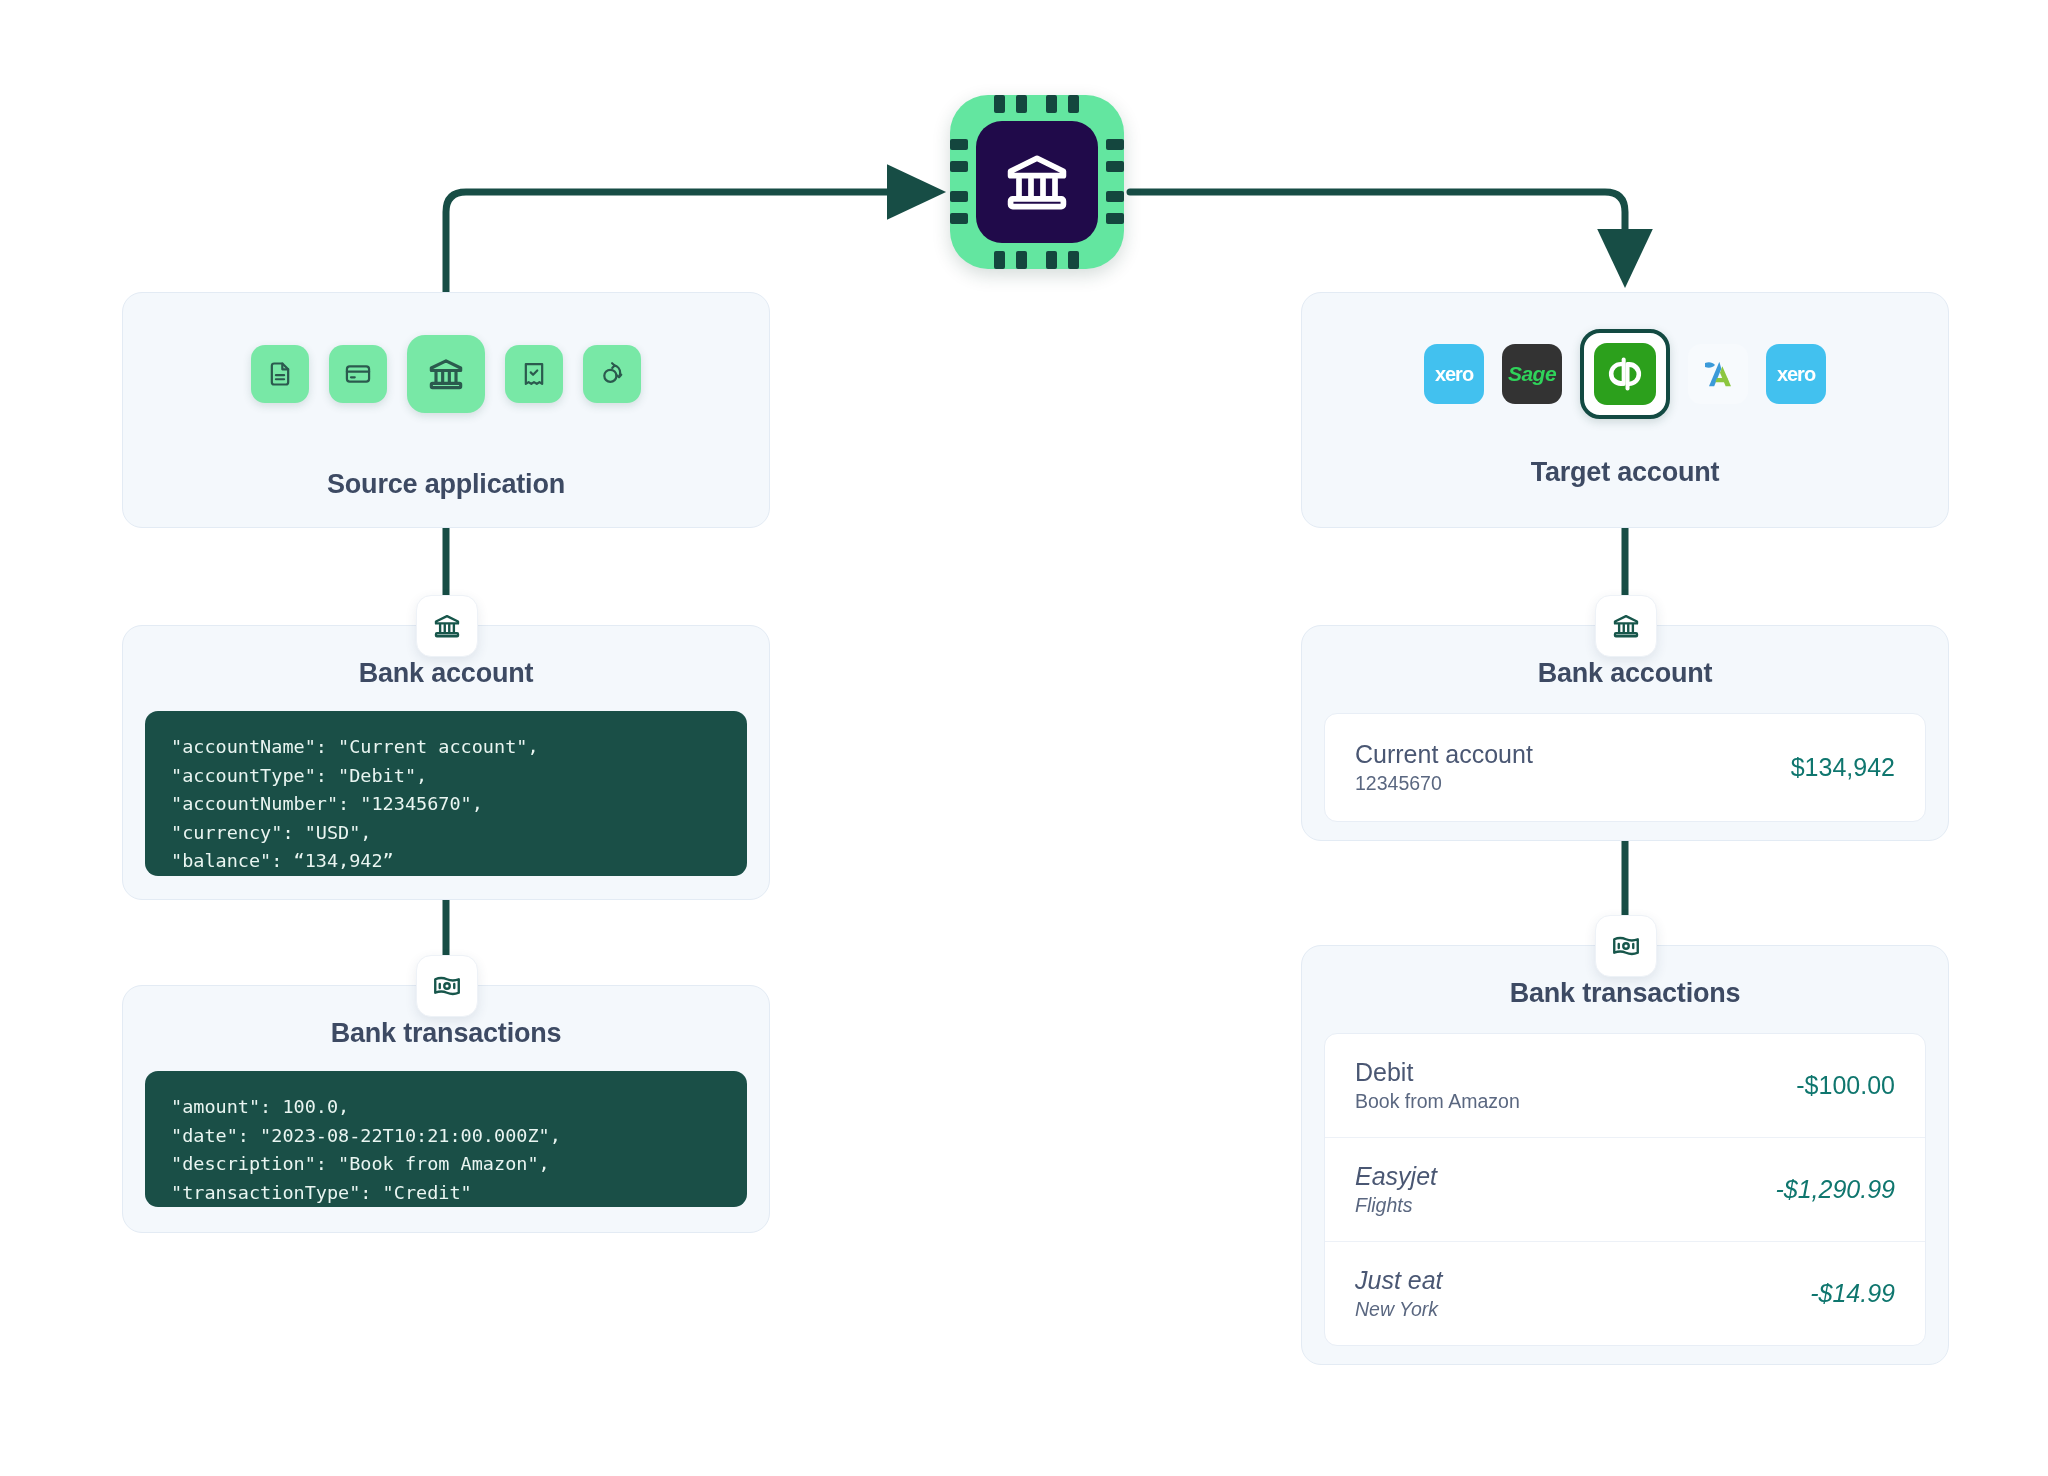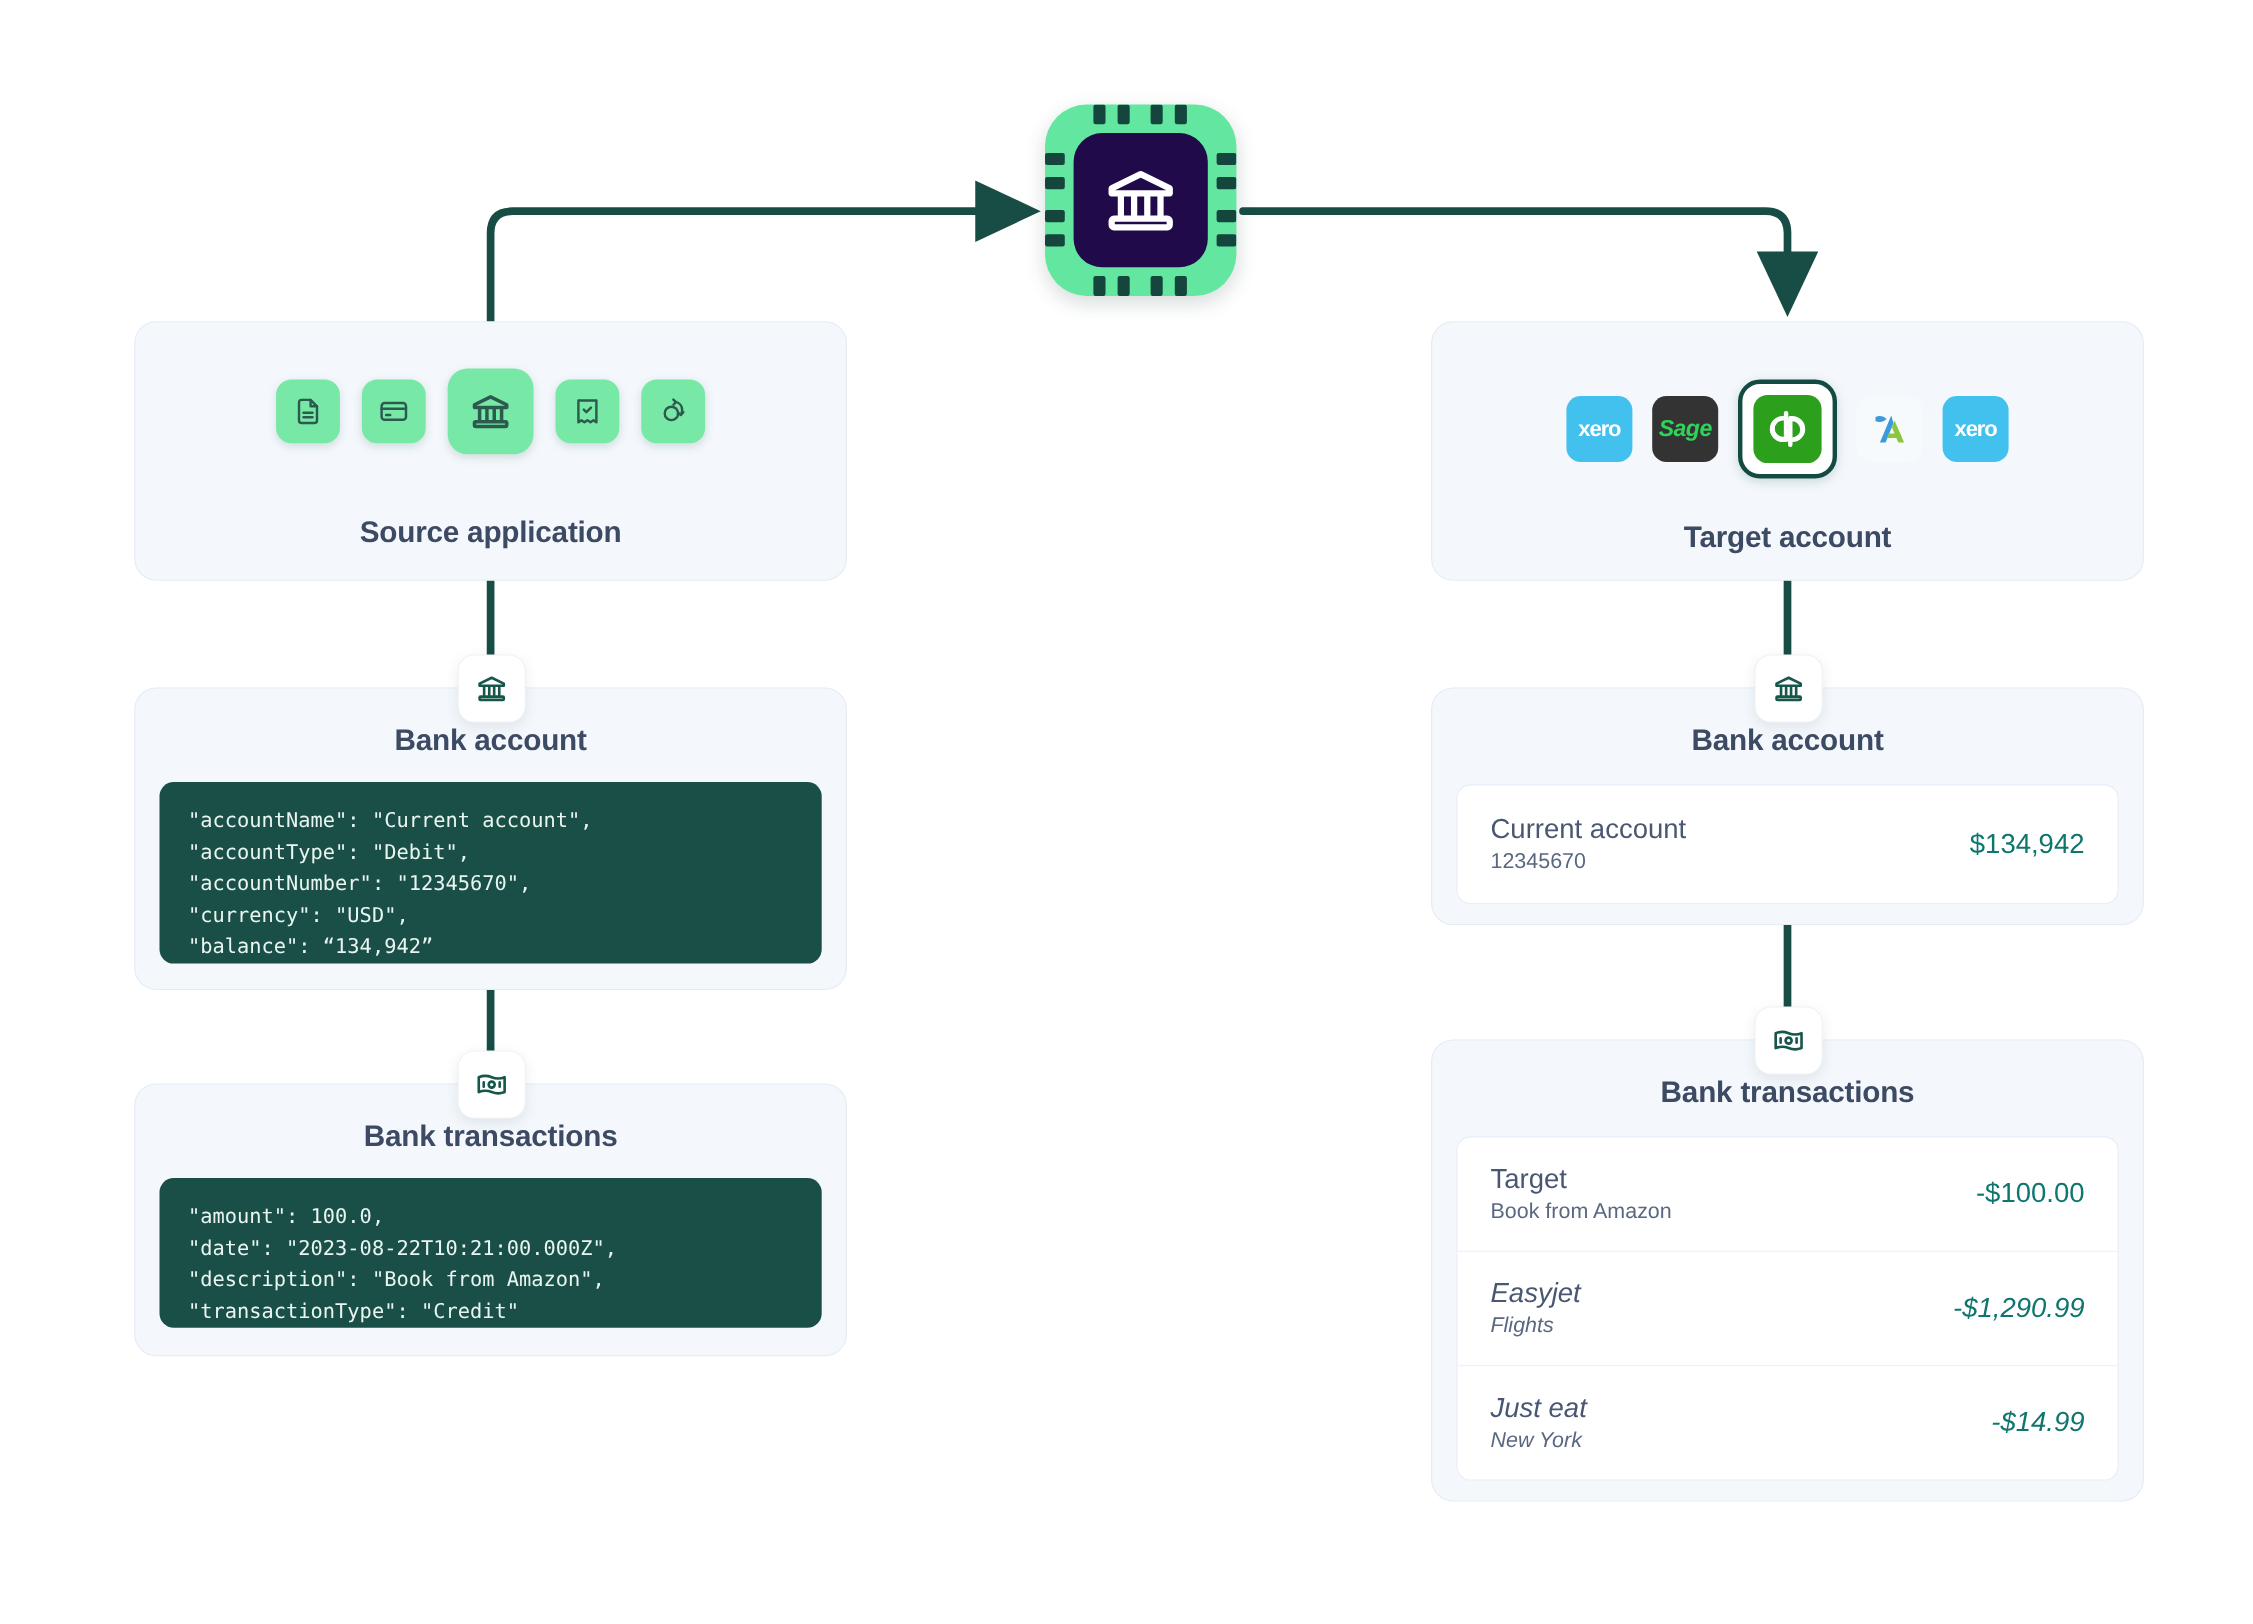--- a/index.html
+++ b/index.html
@@ -49,21 +49,21 @@
     display:flex;align-items:center;justify-content:center;
     box-shadow:0 3px 8px rgba(40,90,75,.16);
   }
   .app-tile.big{width:78px;height:78px;border-radius:18px;}
 
   
   .logo-row{display:flex;align-items:center;justify-content:center;gap:18px;}
   .logo{
     width:60px;height:60px;border-radius:13px;
     display:flex;align-items:center;justify-content:center;
-    font-weight:700;overflow:hidden;position:relative;margin-top:16px;
+    font-weight:700;overflow:hidden;position:relative;
   }
   .logo.xero{background:#42c1ef;}
   .logo.xero .txt{color:#fff;font-size:20px;letter-spacing:-1px;font-weight:700;}
   .logo.sage{background:#333333;}
   .logo.sage .txt{color:#2fd35a;font-size:21px;font-style:italic;font-weight:700;letter-spacing:-.5px;}
   .logo.freeagent{background:#f7fafd;}
   .logo.qb-wrap{
     width:82px;height:82px;border-radius:20px;background:#ffffff;
     border:4px solid #134a42;display:flex;align-items:center;justify-content:center;
     box-shadow:0 3px 10px rgba(30,70,60,.18);
@@ -297,21 +297,21 @@
       <circle cx="12" cy="12" r="2.2"></circle>
       <path d="M6.2 10.4v3.2M17.8 10.4v3.2"></path>
     </svg>
   </div>
   <div class="panel" style="left:1301px;top:945px;width:648px;height:420px;">
     <div class="panel-title" style="margin-top:32px;">Bank transactions</div>
     <div class="card" style="margin:24px 22px 0 22px;">
 
       <div class="row">
         <div class="lbl">
-          <div class="name">Target</div>
+          <div class="name">Debit</div>
           <div class="sub">Book from Amazon</div>
         </div>
         <div class="amt">-$100.00</div>
       </div>
 
       <div class="row">
         <div class="lbl">
           <div class="name">Easyjet</div>
           <div class="sub">Flights</div>
         </div>

